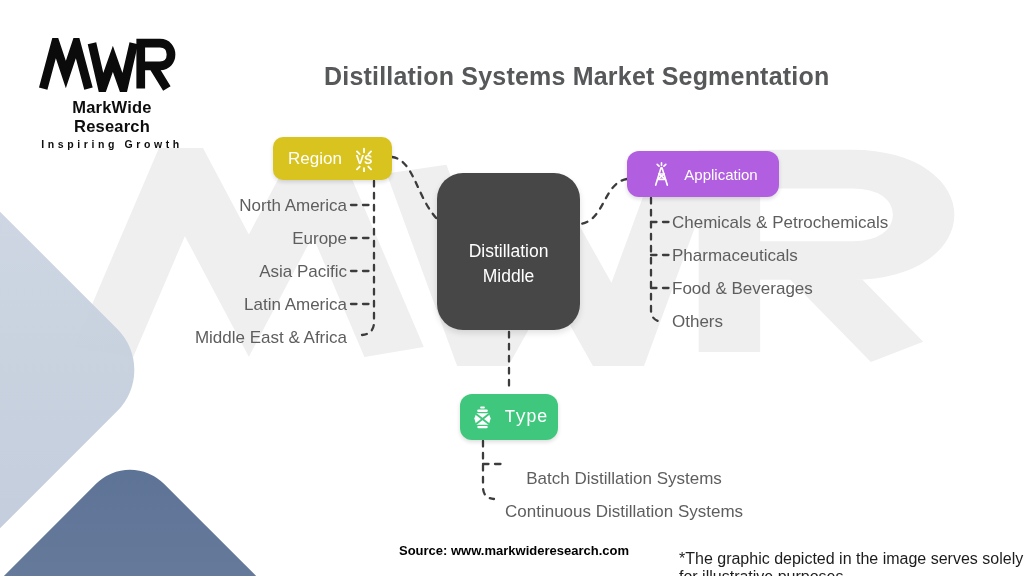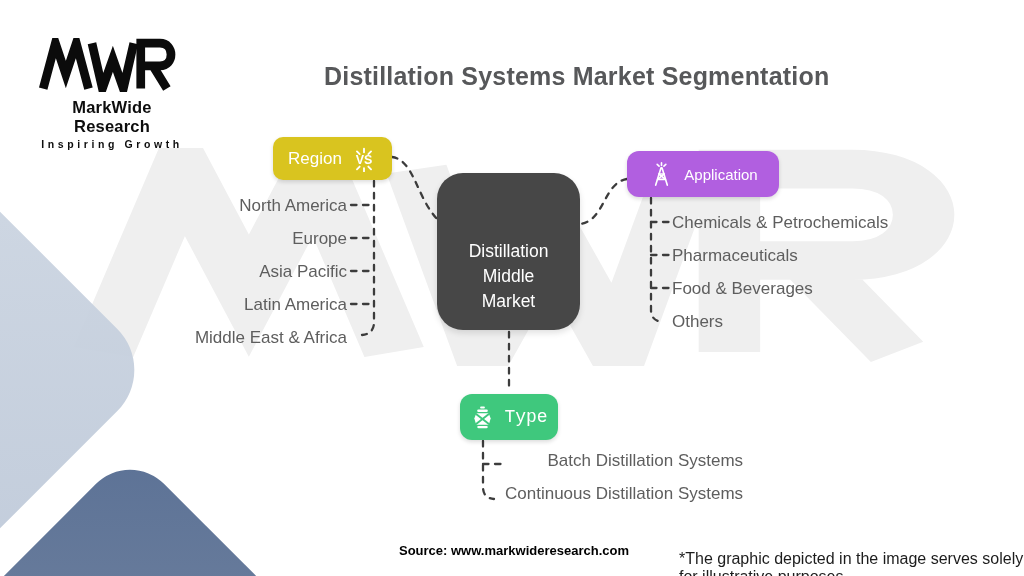--- a/index.html
+++ b/index.html
@@ -50,21 +50,21 @@
   .badge-region{left:273px;top:137px;width:119px;height:43px;border-radius:10px;
     background:#d9c41f;font-size:17px;gap:9px;}
   .badge-application{left:627px;top:151px;width:152px;height:46px;border-radius:12px;
     background:#b15fe0;font-size:15px;gap:9px;}
   .badge-type{left:460px;top:394px;width:98px;height:46px;border-radius:12px;
     background:#3fc87d;font-size:18px;gap:9px;font-family:Liberation Mono, monospace;}
   
   .leaf{font-size:17px;color:#5e5e5e;height:33px;line-height:33px;white-space:nowrap;}
   .region-list{position:absolute;right:677px;top:189px;z-index:2;text-align:right;}
   .app-list{position:absolute;left:672px;top:206px;z-index:2;text-align:left;}
-  .type-list{position:absolute;left:505px;top:444px;z-index:2;text-align:right;}
+  .type-list{position:absolute;left:505px;top:462px;z-index:2;text-align:center;}
   
   .source{position:absolute;left:399px;top:543px;z-index:2;font-size:13px;font-weight:700;color:#000000;}
   .disclaimer{position:absolute;left:679px;top:550px;z-index:2;font-size:16px;color:#1c1c1c;}
 </style>
 </head>
 <body>
 
 <div id="canvas">
 
   <svg class="watermark" width="950" height="218" viewBox="0 0 170 62" preserveAspectRatio="none">
@@ -105,21 +105,20 @@
     <path d="M651,255 H671"></path>
     <path d="M651,288 H671"></path>
     <path d="M509,332 L509,392"></path>
     <path d="M483,441 L483,487 Q483,498 494,499"></path>
     <path d="M483,464 H501"></path>
   </svg>
 
   <div class="center-box">
     <div>Distillation</div>
     <div>Middle</div>
-    <div>Market</div>
   </div>
 
   <div class="badge badge-region">
     <span>Region</span>
     <svg width="26" height="26" viewBox="0 0 24 24">
       <g stroke="#ffffff" stroke-width="1.7" stroke-linecap="round">
         <line x1="5.5" y1="5" x2="8" y2="7.5"></line>
         <line x1="12" y1="2.5" x2="12" y2="5.8"></line>
         <line x1="18.5" y1="5" x2="16" y2="7.5"></line>
         <line x1="5.5" y1="21.5" x2="8" y2="19"></line>

